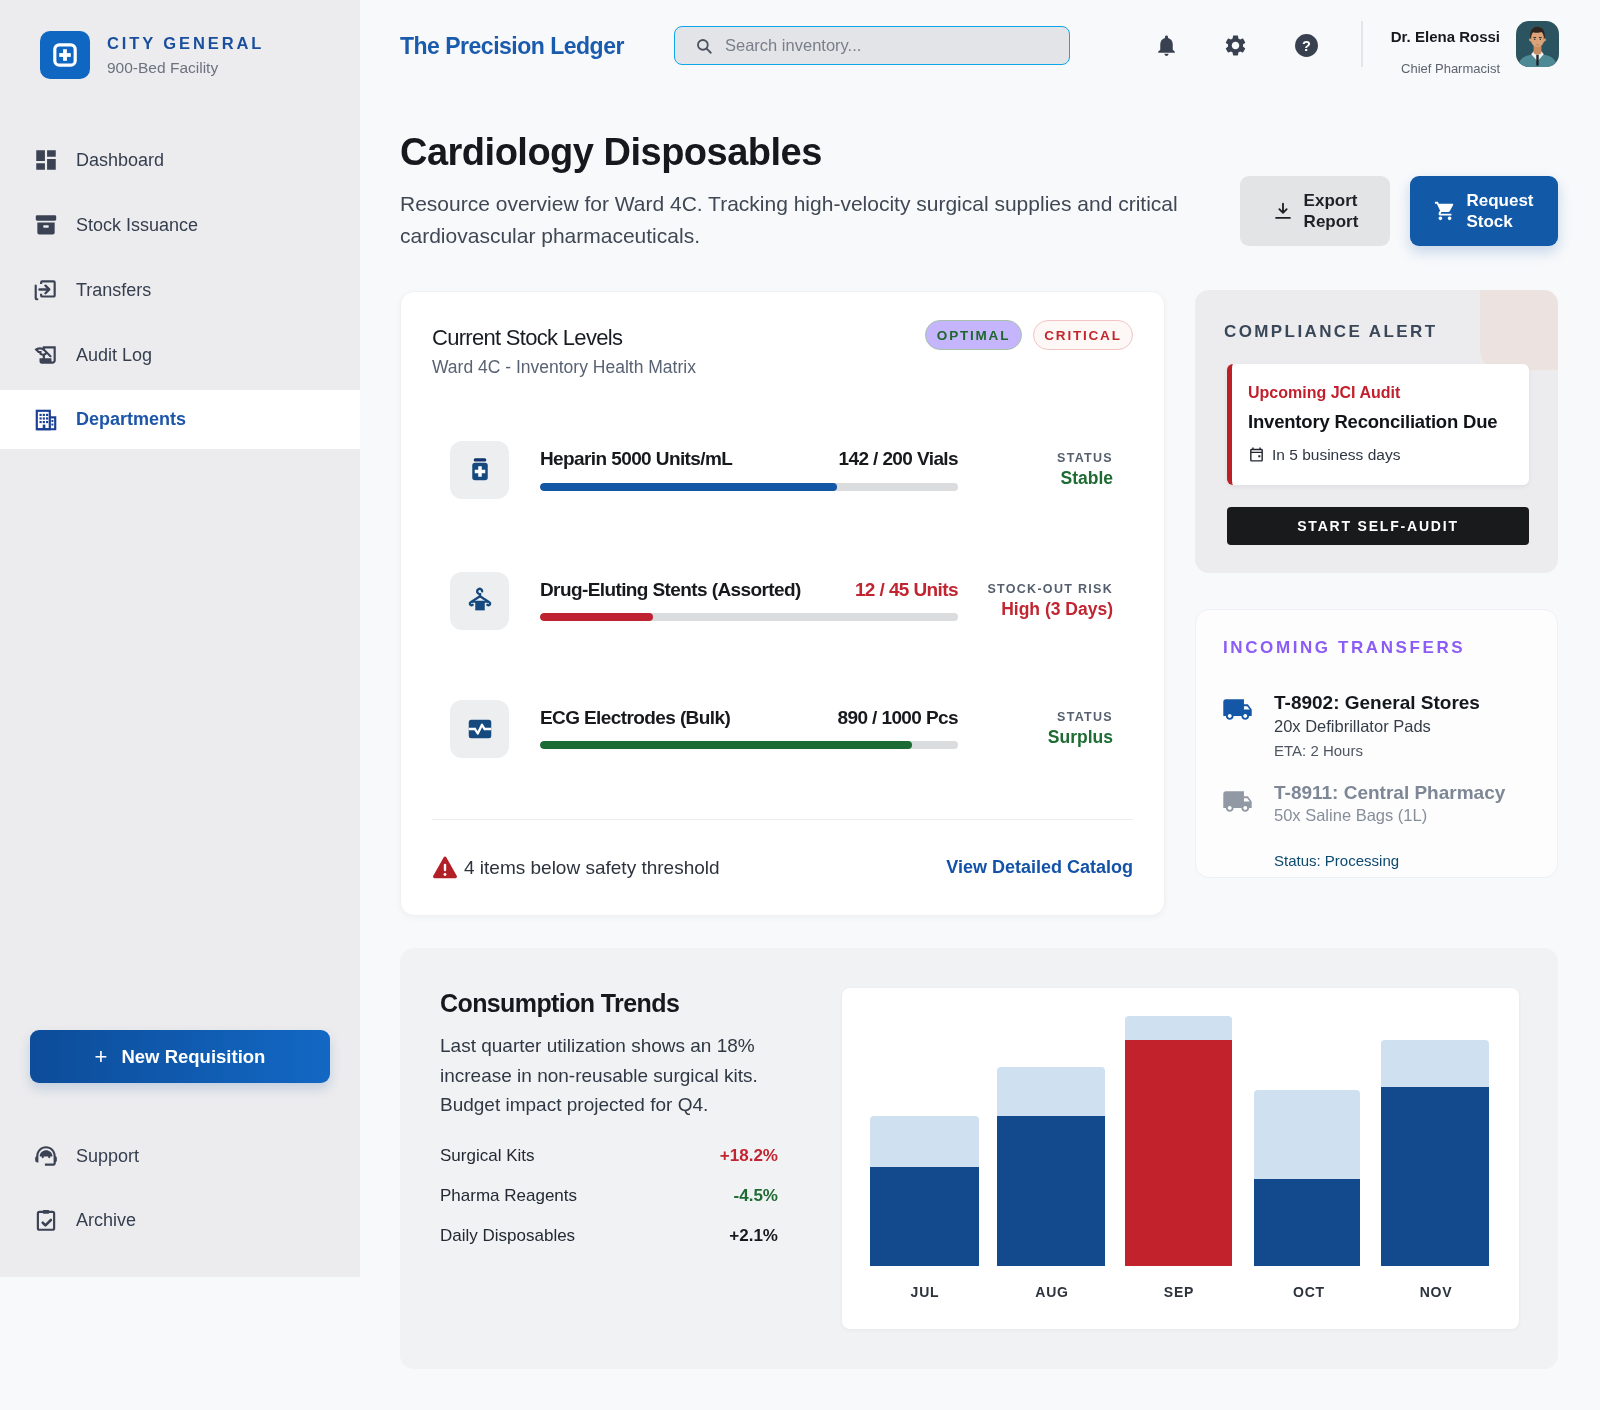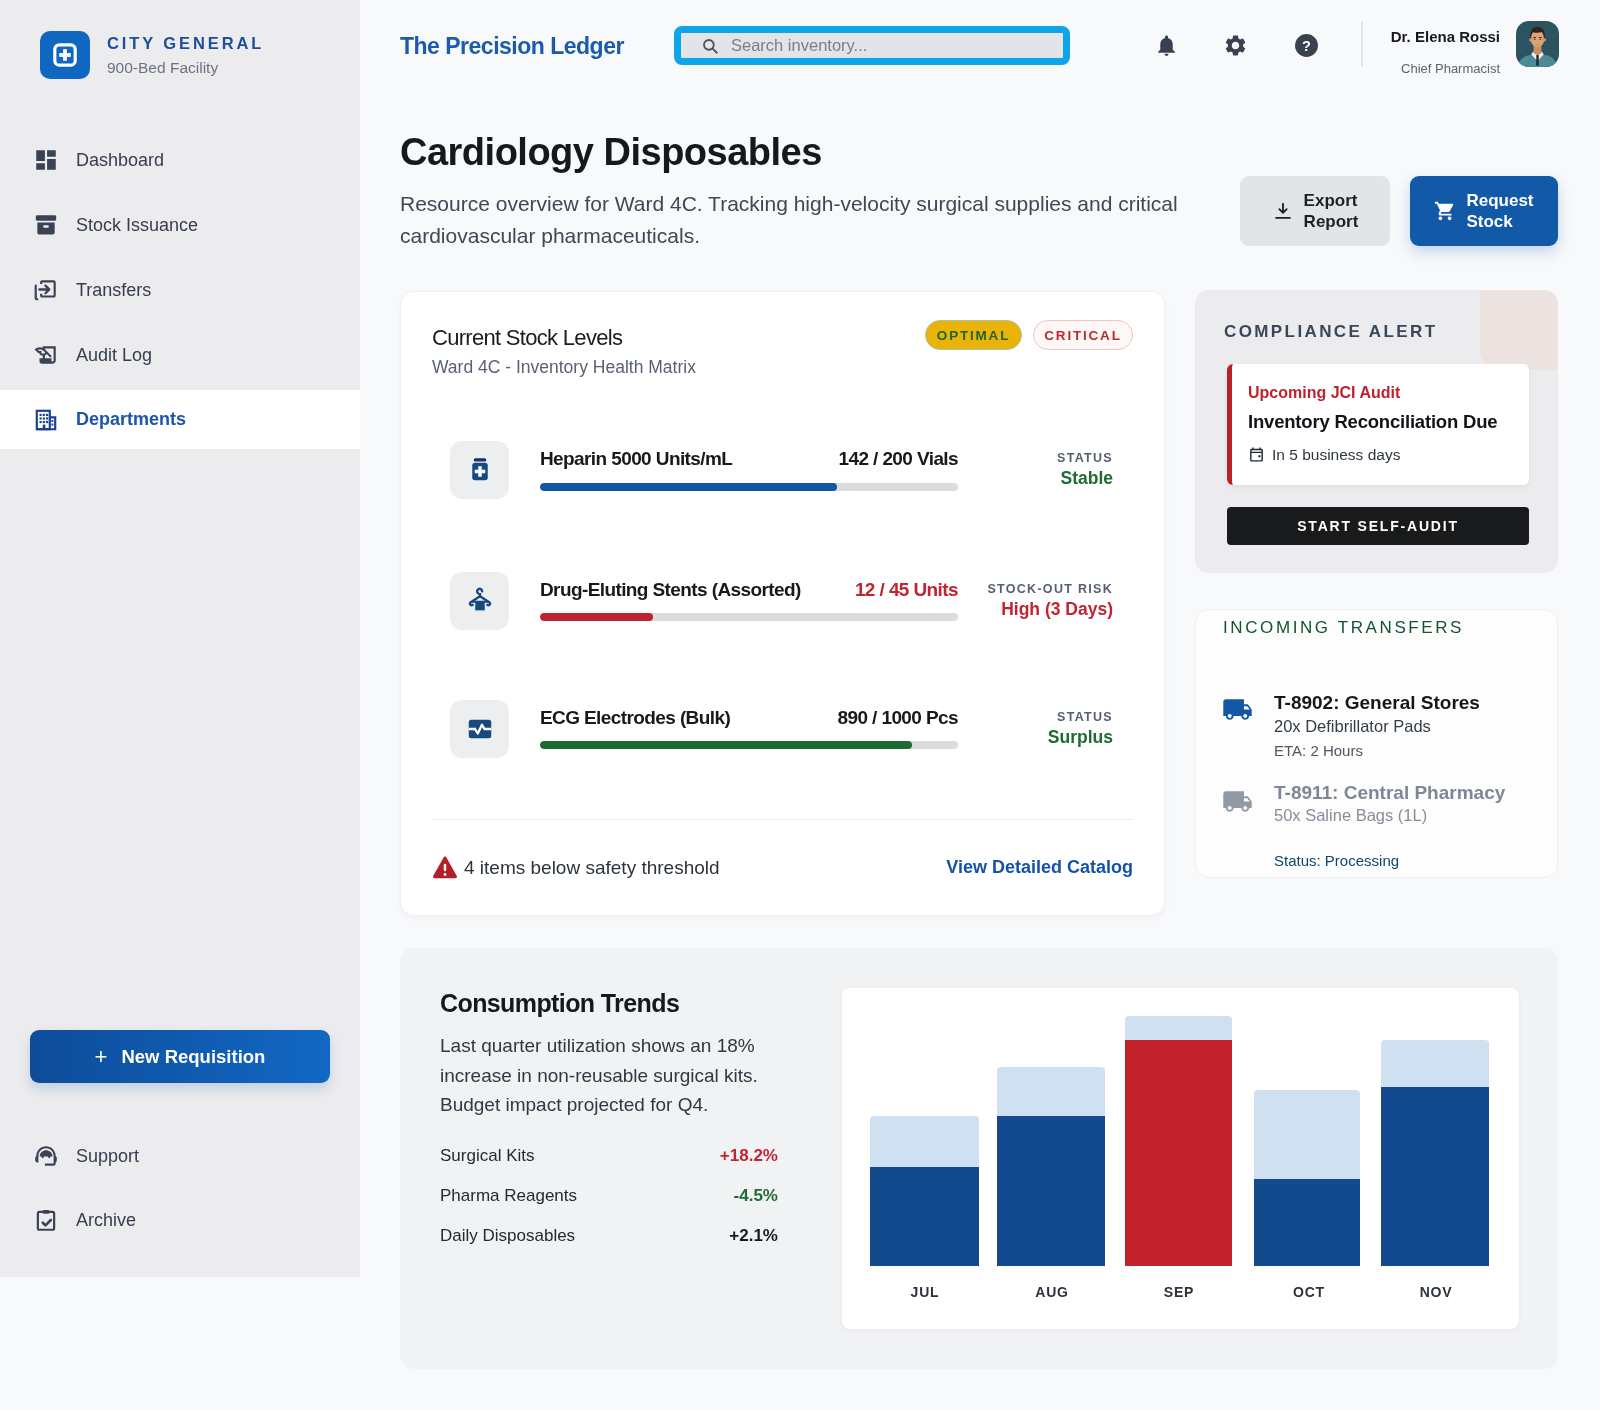--- a/index.html
+++ b/index.html
@@ -12,41 +12,41 @@
 #logo-name { left:107px; top:34px; font-size:16.5px; font-weight:bold; letter-spacing:2.9px; color:#1a4f9e; }
 #logo-sub { left:107px; top:59px; font-size:15.5px; color:#6b7280; }
 .nav-item { left:0; width:360px; height:60px; display:flex; align-items:center; padding-left:33px; color:#353e4e; font-size:18px; }
 .nav-item svg { margin-right:17px; flex:0 0 auto; }
 .nav-item.active { background:#ffffff; color:#1d55a8; font-weight:bold; }
 #btn-newreq { left:30px; top:1030px; width:300px; height:53px; border-radius:9px; background:linear-gradient(90deg,#0d4c99,#1268c4); box-shadow:0 6px 12px rgba(13,76,153,0.18); color:#fff; font-size:18.5px; font-weight:bold; display:flex; align-items:center; justify-content:center; gap:14px; }
 #btn-newreq .plus { font-weight:normal; font-size:22px; }
 
 
 #brand { left:400px; top:33px; font-size:23px; font-weight:bold; color:#1b5bad; letter-spacing:-0.5px; }
-#search { left:674px; top:26px; width:396px; height:39px; background:#e3e4e7; border:7px solid #0ea5e9; border-radius:8px; display:flex; align-items:center; padding-left:20px; }
+#search { left:674px; top:26px; width:396px; height:39px; background:#e3e4e7; border:1px solid #0ea5e9; border-radius:8px; display:flex; align-items:center; padding-left:20px; }
 #search .ph { color:#787f8a; font-size:16.5px; margin-left:12px; }
 .hicon { top:33px; }
 #vline { left:1361px; top:21px; width:2px; height:46px; background:#e3e5e8; }
 #uname { left:1340px; top:28px; width:160px; text-align:right; font-size:15px; font-weight:bold; color:#16181d; }
 #urole { left:1340px; top:61px; width:160px; text-align:right; font-size:13px; color:#5c6470; }
 #avatar { left:1516px; top:21px; width:43px; height:46px; border-radius:13px; overflow:hidden; }
 
 
 #h1 { left:400px; top:131px; font-size:38px; font-weight:800; color:#15181c; letter-spacing:-0.5px; }
 #subtitle { left:400px; top:188px; width:860px; font-size:21px; line-height:32px; color:#3f4854; }
 .hdrbtn { top:176px; height:70px; border-radius:9px; display:flex; align-items:center; justify-content:center; gap:10px; font-size:17px; font-weight:bold; line-height:21px; }
 #btn-export { left:1240px; width:150px; background:#e3e4e6; color:#1d2127; }
 #btn-request { left:1410px; width:148px; background:#1259a8; color:#fff; box-shadow:0 6px 14px rgba(18,89,168,0.22); }
 
 
 #stockcard { left:400px; top:291px; width:765px; height:625px; background:#fff; border:1px solid #f0f1f3; border-radius:14px; box-shadow:0 2px 6px rgba(20,30,50,0.04); }
 #sc-title { left:432px; top:325px; font-size:22px; font-weight:400; color:#191c22; letter-spacing:-0.7px; }
 #sc-sub { left:432px; top:357px; font-size:17.5px; color:#596273; }
 .pill { top:320px; height:30px; border-radius:16px; display:flex; align-items:center; justify-content:center; font-size:13.5px; font-weight:bold; letter-spacing:1.8px; }
-#pill-opt { left:925px; width:97px; background:#eab308; border:1.5px solid #a9c3ab; color:#1e662c; }
+#pill-opt { left:925px; width:97px; background:#c4b5fd; border:1.5px solid #a9c3ab; color:#1e662c; }
 #pill-crit { left:1033px; width:100px; background:#fdf7f6; border:1.5px solid #f2c4c4; color:#c1272d; }
 .itm-ic { left:450px; width:59px; height:58px; background:#eceef0; border-radius:12px; display:flex; align-items:center; justify-content:center; }
 .itm-name { left:540px; font-size:19px; font-weight:bold; color:#17191d; letter-spacing:-0.6px; }
 .itm-val { left:658px; width:300px; text-align:right; font-size:19px; font-weight:bold; color:#17191d; letter-spacing:-0.6px; }
 .itm-val.red { color:#c02531; }
 .bar { left:540px; width:418px; height:8px; border-radius:4px; background:#dbdcde; overflow:hidden; }
 .bar > div { height:8px; border-radius:4px; }
 .slab { left:958px; width:155px; text-align:right; font-size:12.5px; font-weight:bold; letter-spacing:1.3px; color:#555f6e; }
 .sval { left:958px; width:155px; text-align:right; font-size:17.5px; font-weight:bold; }
 .green { color:#1e6b33; }
@@ -60,21 +60,21 @@
 #comp-dec { position:absolute; right:0px; top:0px; width:78px; height:80px; background:#ece3e0; border-radius:0 14px 0 20px; }
 #comp-title { left:1224px; top:322px; font-size:17px; font-weight:800; letter-spacing:2.4px; color:#3a4759; }
 #comp-inner { left:1227px; top:364px; width:302px; height:121px; background:#fff; border-radius:6px; border-left:5px solid #bb2027; box-shadow:0 2px 5px rgba(0,0,0,0.06); }
 #comp-red { left:1248px; top:384px; font-size:16px; font-weight:bold; color:#c01f2b; }
 #comp-main { left:1248px; top:411px; font-size:18.5px; font-weight:bold; color:#101318; letter-spacing:-0.2px; }
 #comp-days { left:1272px; top:446px; font-size:15.5px; color:#2e3642; }
 #btn-audit { left:1227px; top:507px; width:302px; height:38px; background:#181a1c; border-radius:4px; color:#fff; font-size:14px; font-weight:bold; letter-spacing:1.8px; display:flex; align-items:center; justify-content:center; }
 
 
 #transcard { left:1195px; top:609px; width:363px; height:269px; background:#fdfdfe; border:1px solid #eef0f3; border-radius:14px; }
-#trans-title { left:1223px; top:618px; font-size:17px; font-weight:400; letter-spacing:2.6px; color:#14532d; }
+#trans-title { left:1223px; top:638px; font-size:17px; font-weight:700; letter-spacing:2.6px; color:#8b5cf6; }
 .t-id { left:1274px; font-size:19px; font-weight:bold; }
 .t-desc { left:1274px; font-size:16.5px; }
 .t-meta { left:1274px; font-size:15px; }
 
 
 #trendcard { left:400px; top:948px; width:1158px; height:421px; background:#f1f2f4; border-radius:14px; }
 #tr-title { left:440px; top:989px; font-size:25px; font-weight:800; color:#15181d; letter-spacing:-0.6px; }
 #tr-para { left:440px; top:1031px; width:460px; font-size:19px; line-height:29.5px; color:#2f3844; }
 .tr-row-l { left:440px; font-size:17px; color:#232a34; }
 .tr-row-v { left:560px; width:218px; text-align:right; font-size:17px; font-weight:bold; }

